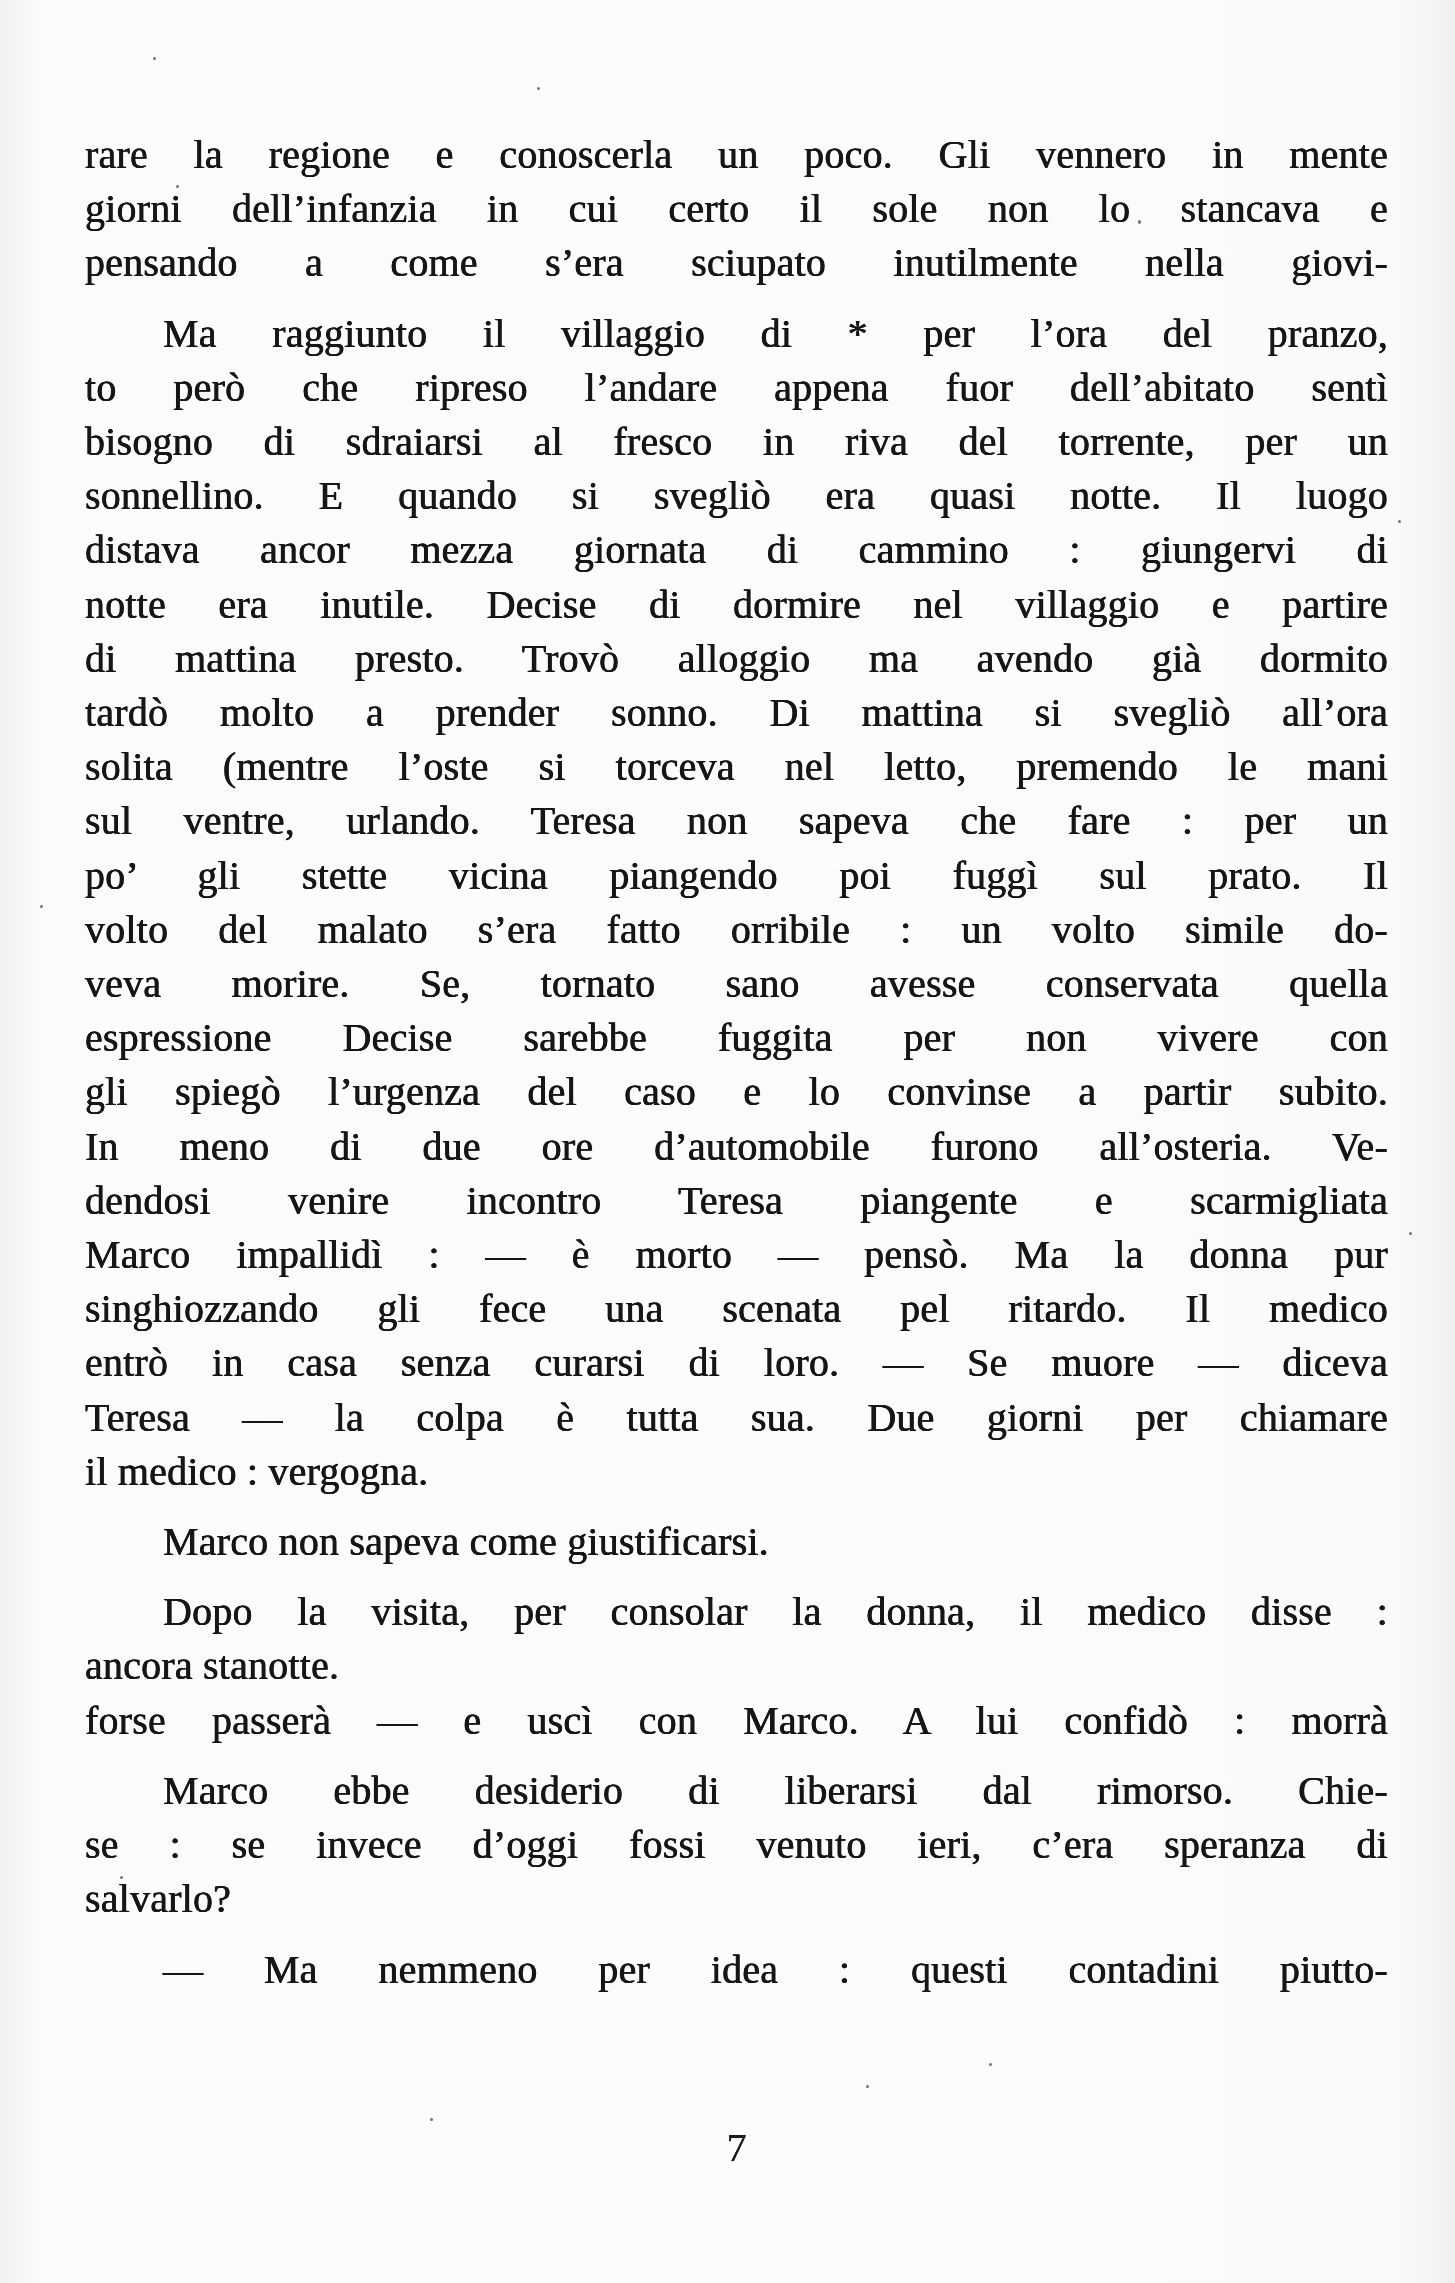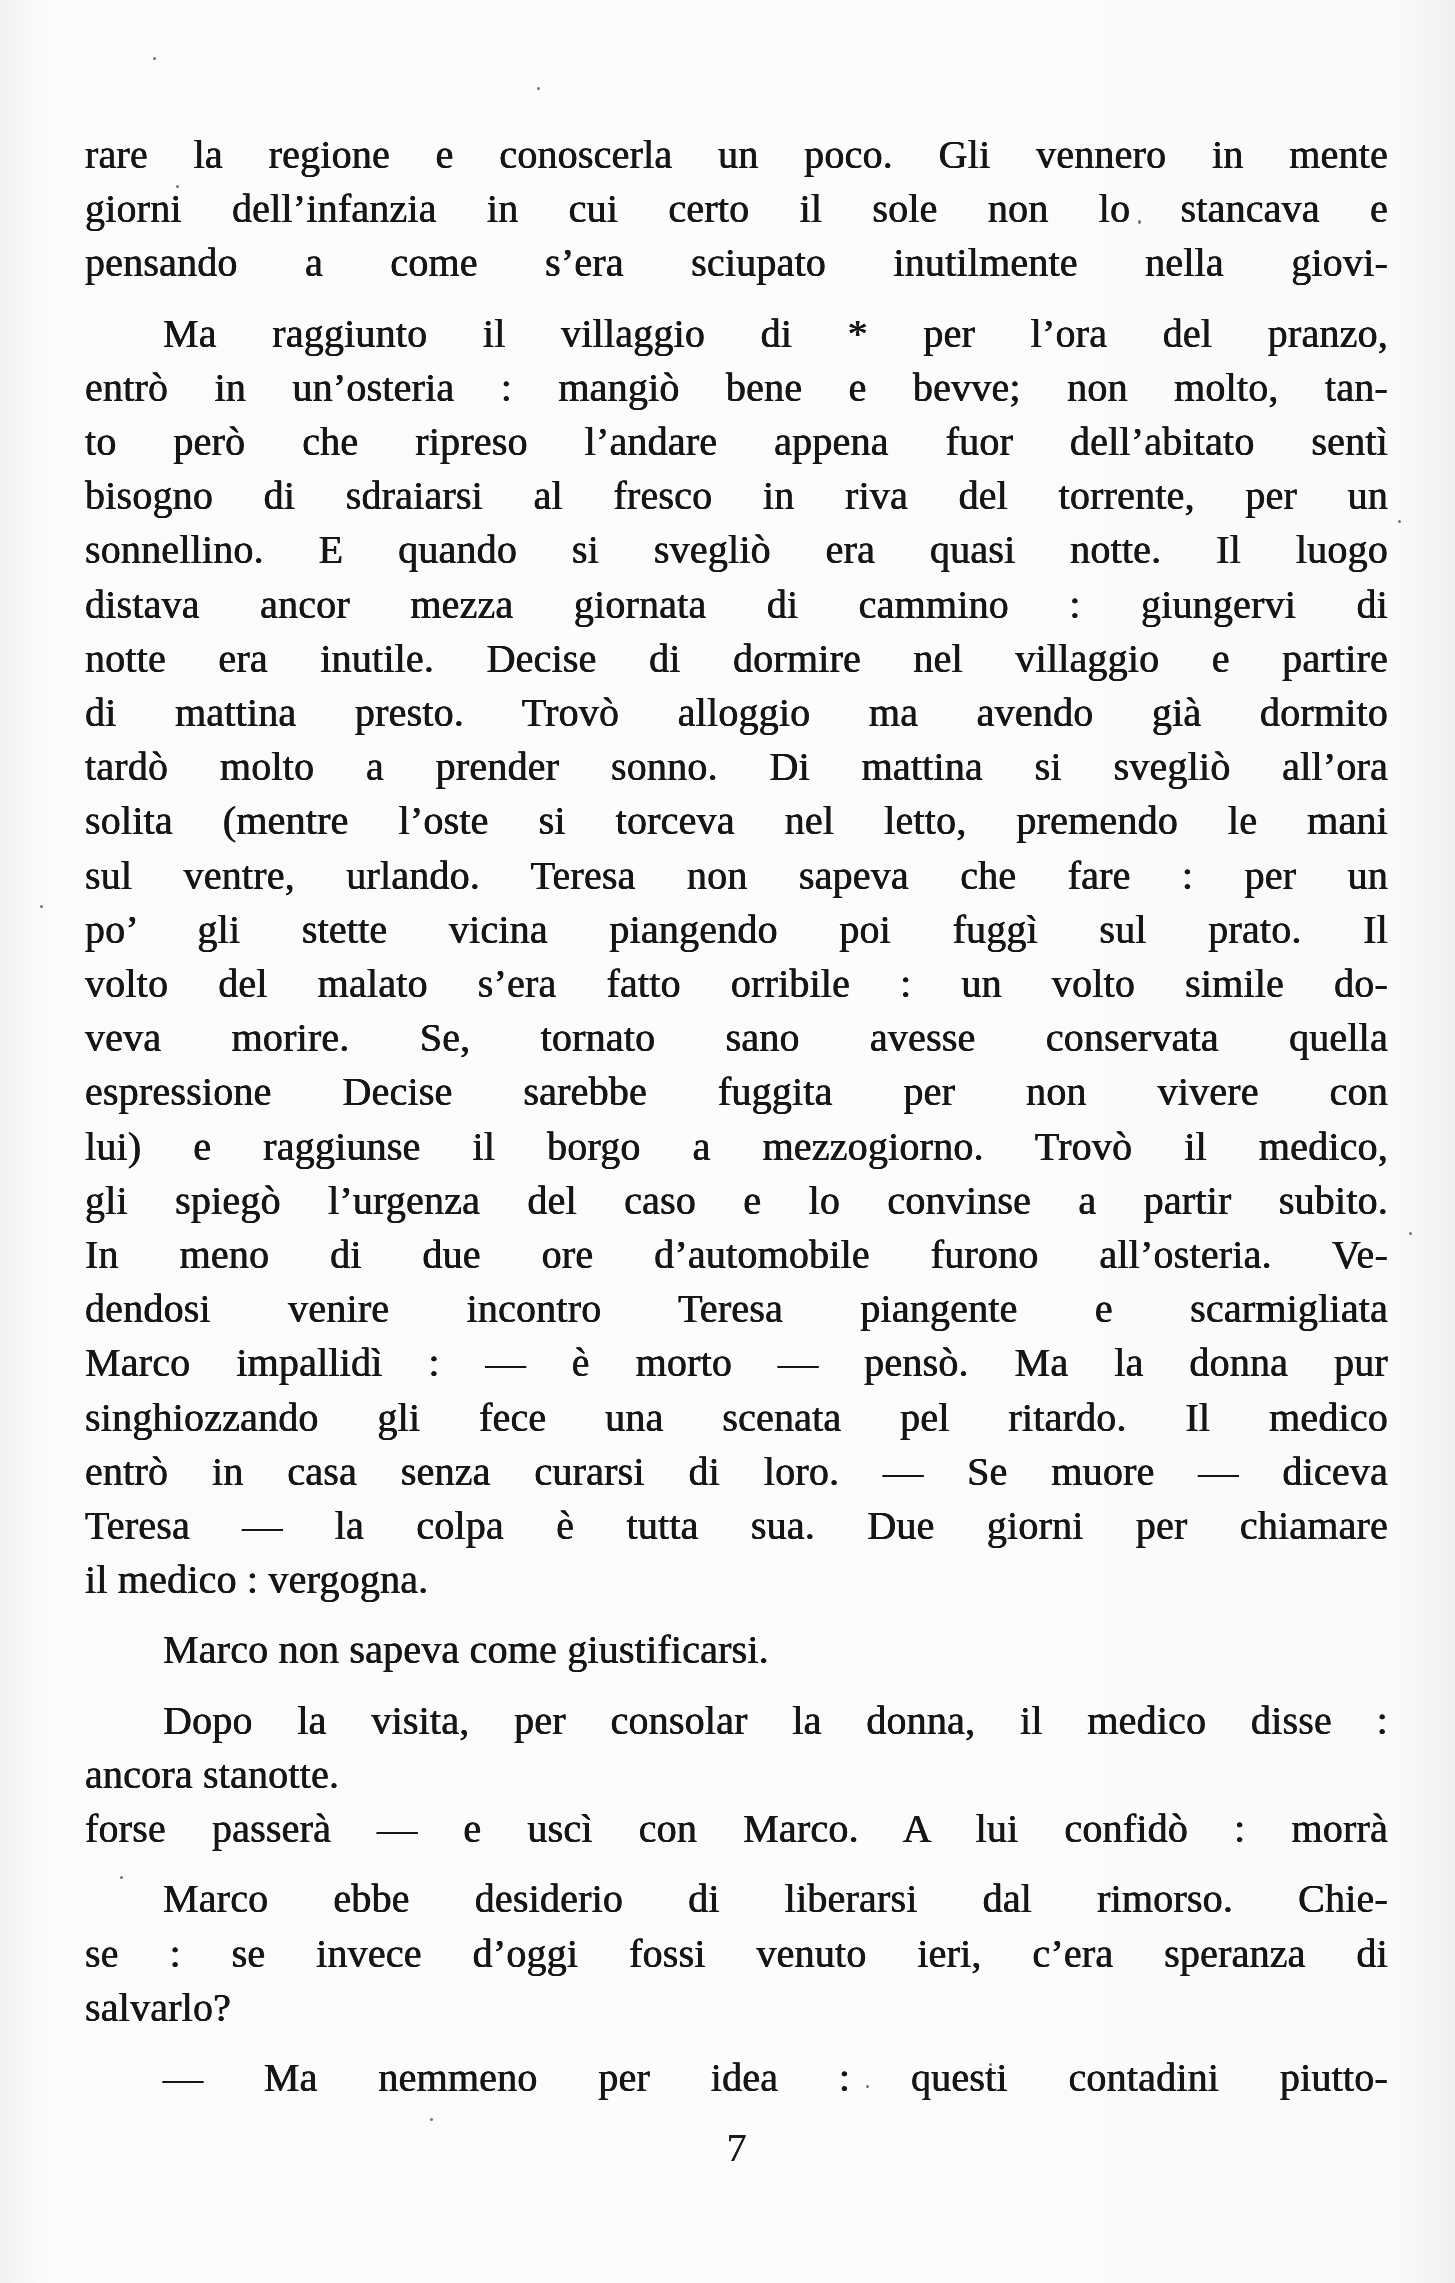--- a/index.html
+++ b/index.html
@@ -52,35 +52,33 @@
 </head>
 <body>
 
 <div class="page">
 
   <div class="text-block">
       <div class="line">rare la regione e conoscerla un poco. Gli vennero in mente</div>
       <div class="line">giorni dell’infanzia in cui certo il sole non lo stancava e</div>
       <div class="line">pensando a come s’era sciupato inutilmente nella giovi-</div>
       <div class="line indent">Ma raggiunto il villaggio di * per l’ora del pranzo,</div>
-      <div class="line">entrò in un’osteria : mangiò bene e bevve; non molto, tan-</div>
       <div class="line">to però che ripreso l’andare appena fuor dell’abitato sentì</div>
       <div class="line">bisogno di sdraiarsi al fresco in riva del torrente, per un</div>
       <div class="line">sonnellino. E quando si svegliò era quasi notte. Il luogo</div>
       <div class="line">distava ancor mezza giornata di cammino : giungervi di</div>
       <div class="line">notte era inutile. Decise di dormire nel villaggio e partire</div>
       <div class="line">di mattina presto. Trovò alloggio ma avendo già dormito</div>
       <div class="line">tardò molto a prender sonno. Di mattina si svegliò all’ora</div>
       <div class="line">solita (mentre l’oste si torceva nel letto, premendo le mani</div>
       <div class="line">sul ventre, urlando. Teresa non sapeva che fare : per un</div>
       <div class="line">po’ gli stette vicina piangendo poi fuggì sul prato. Il</div>
       <div class="line">volto del malato s’era fatto orribile : un volto simile do-</div>
       <div class="line">veva morire. Se, tornato sano avesse conservata quella</div>
       <div class="line">espressione Decise sarebbe fuggita per non vivere con</div>
-      <div class="line">lui) e raggiunse il borgo a mezzogiorno. Trovò il medico,</div>
       <div class="line">gli spiegò l’urgenza del caso e lo convinse a partir subito.</div>
       <div class="line">In meno di due ore d’automobile furono all’osteria. Ve-</div>
       <div class="line">dendosi venire incontro Teresa piangente e scarmigliata</div>
       <div class="line">Marco impallidì : — è morto — pensò. Ma la donna pur</div>
       <div class="line">singhiozzando gli fece una scenata pel ritardo. Il medico</div>
       <div class="line">entrò in casa senza curarsi di loro. — Se muore — diceva</div>
       <div class="line">Teresa — la colpa è tutta sua. Due giorni per chiamare</div>
       <div class="line para-end">il medico : vergogna.</div>
       <div class="line indent para-end">Marco non sapeva come giustificarsi.</div>
       <div class="line indent">Dopo la visita, per consolar la donna, il medico disse :</div>

